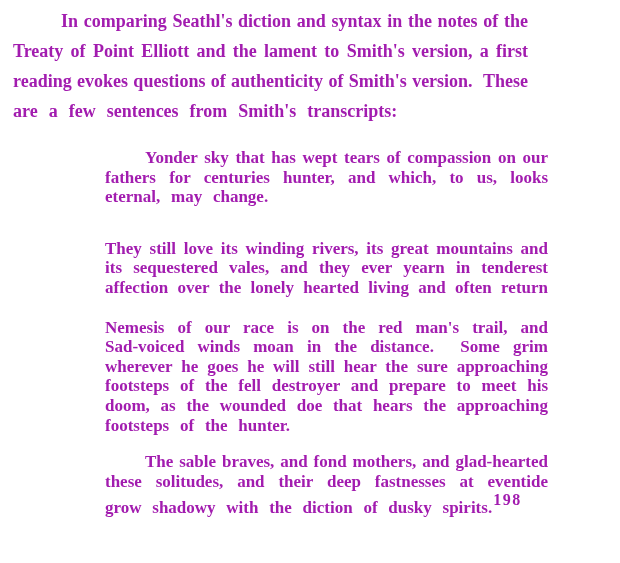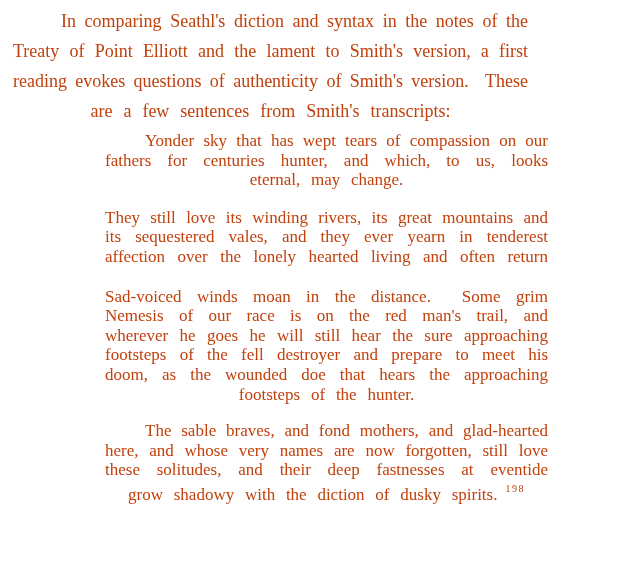--- a/index.html
+++ b/index.html
@@ -5,63 +5,64 @@
   html, body {
     margin: 0;
     padding: 0;
     background: #ffffff;
   }
   .page {
     position: relative;
     width: 620px;
     height: 563px;
     background: #ffffff;
-    color: #c2410c;
+    color: #a21caf;
     font-family: "Liberation Serif", serif;
     overflow: hidden;
+    font-weight: bold;
   }
   .intro {
     margin: 6px 0 0 13px;
     width: 515px;
     font-size: 18px;
     line-height: 30px;
   }
   .line {
     white-space: pre-wrap;
   }
   
   .jl {
     text-align: justify;
     text-align-last: justify;
   }
   
   .ll {
-    text-align: center;
+    text-align: left;
     word-spacing: 6.5px;
   }
   .indent-main {
     padding-left: 48px;
   }
   .quote {
     margin-left: 105px;
     width: 443px;
     font-size: 17px;
     line-height: 19.6px;
   }
-  .quote.q1 { margin-top: 5px; }
-  .quote.q2 { margin-top: 18px; }
+  .quote.q1 { margin-top: 22px; }
+  .quote.q2 { margin-top: 32px; }
   .quote.q3 { margin-top: 20px; }
   .quote.q4 { margin-top: 17px; }
   .indent-quote {
     padding-left: 40px;
   }
   sup.fnref {
-    font-size: 10px;
+    font-size: 16px;
     letter-spacing: 1.5px;
-    margin-left: 8px;
+    margin-left: 1px;
     position: relative;
     top: -1px;
   }
 </style>
 </head>
 <body>
 
 <div class="page">
 
   <div class="intro">
@@ -77,28 +78,27 @@
     <div class="line ll">eternal, may change.</div>
   </div>
 
   <div class="quote q2">
     <div class="line jl">They still love its winding rivers, its great mountains and</div>
     <div class="line jl">its sequestered vales, and they ever yearn in tenderest</div>
     <div class="line jl">affection over the lonely hearted living and often return</div>
   </div>
 
   <div class="quote q3">
+    <div class="line jl">Nemesis of our race is on the red man's trail, and</div>
     <div class="line jl">Sad-voiced winds moan in the distance.  Some grim</div>
-    <div class="line jl">Nemesis of our race is on the red man's trail, and</div>
     <div class="line jl">wherever he goes he will still hear the sure approaching</div>
     <div class="line jl">footsteps of the fell destroyer and prepare to meet his</div>
     <div class="line jl">doom, as the wounded doe that hears the approaching</div>
     <div class="line ll">footsteps of the hunter.</div>
   </div>
 
   <div class="quote q4">
     <div class="line jl indent-quote">The sable braves, and fond mothers, and glad-hearted</div>
-    <div class="line jl">here, and whose very names are now forgotten, still love</div>
     <div class="line jl">these solitudes, and their deep fastnesses at eventide</div>
     <div class="line ll"><span>grow shadowy with the diction of dusky spirits.</span><sup class="fnref">198</sup></div>
   </div>
 
 </div>
 
 </body></html>

